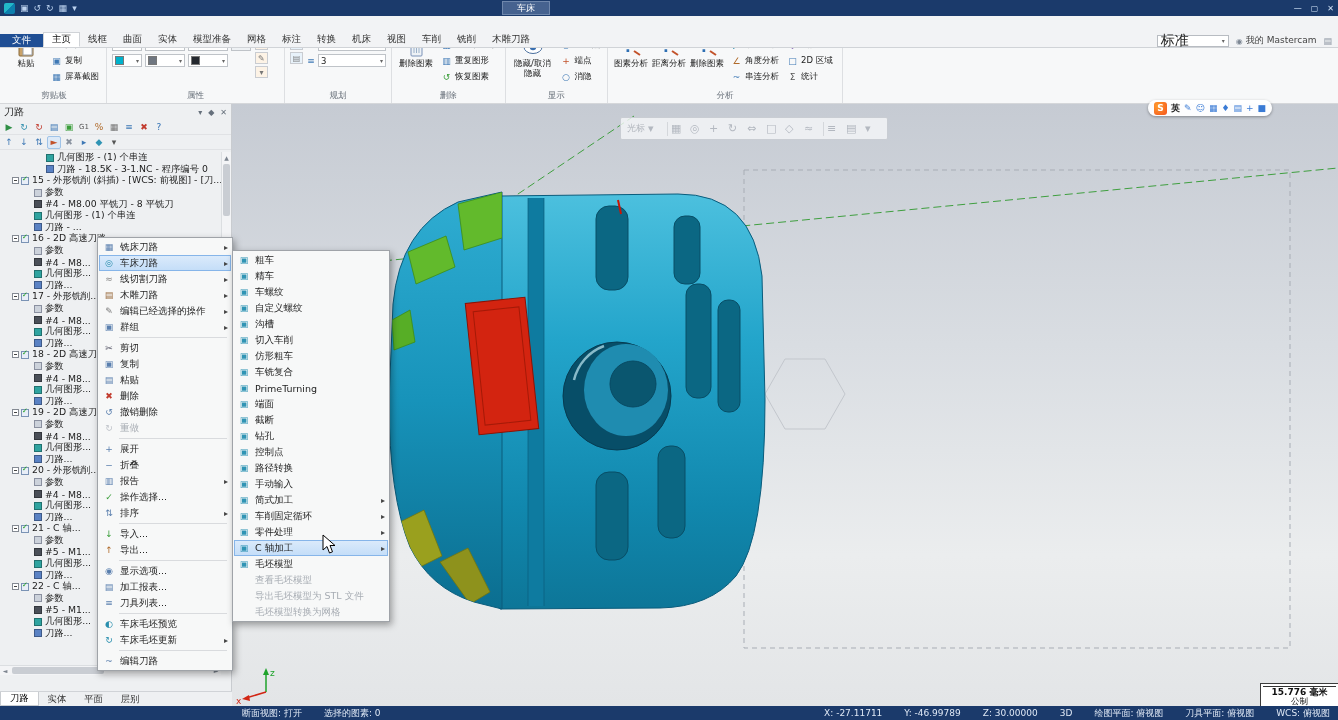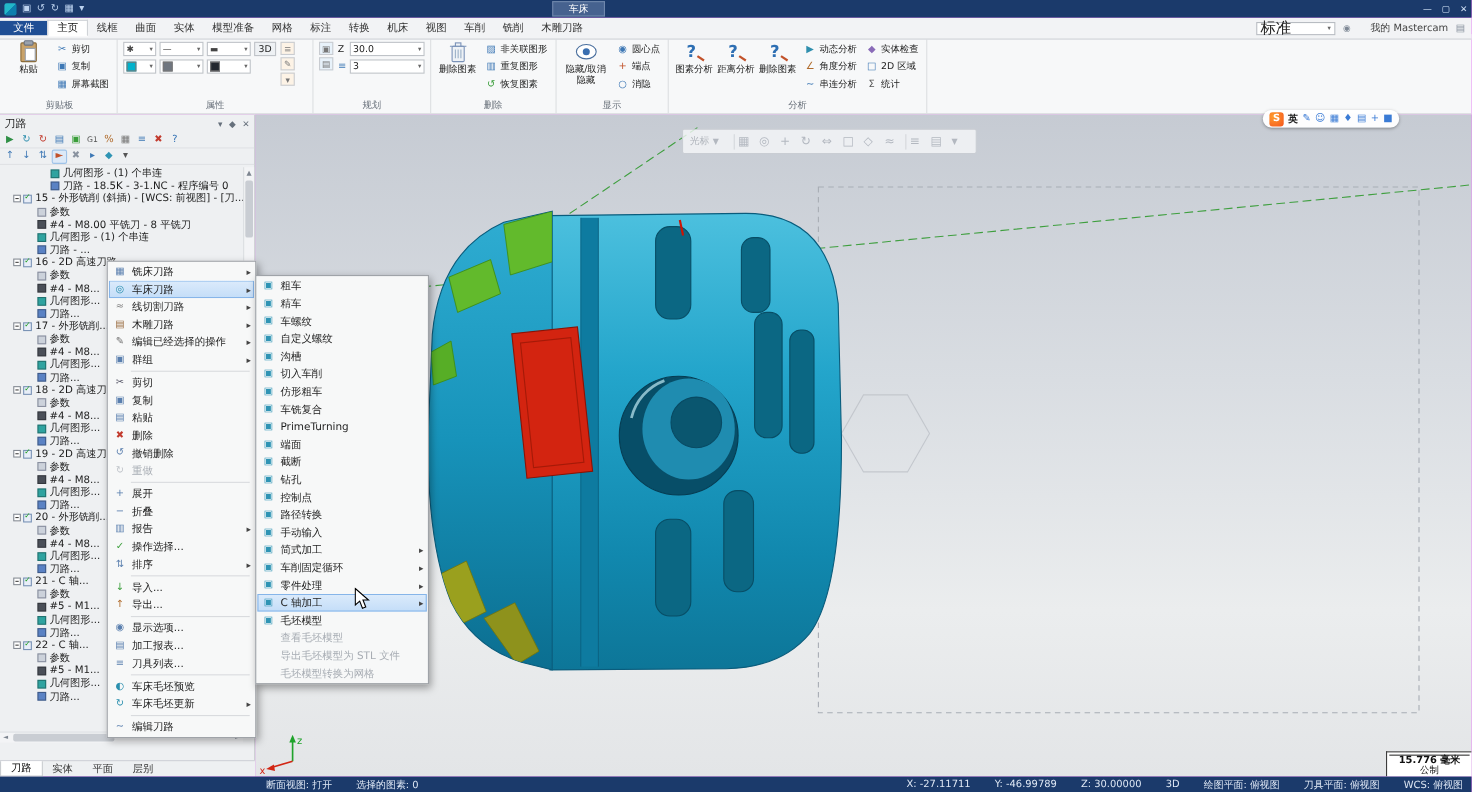--- a/index.html
+++ b/index.html
@@ -1,44 +1,44 @@
 <!DOCTYPE html>
 <html><head>
 <meta charset="utf-8">
 <style>
   *{margin:0;padding:0;box-sizing:border-box}
   html,body{width:1338px;height:720px;overflow:hidden;background:#fff;
     font-family:"DejaVu Sans","Liberation Sans",sans-serif;}
-  #app{position:relative;width:1338px;height:720px;background:#d946ef;overflow:hidden}
+  #app{position:relative;width:1338px;height:720px;background:#0f172a;overflow:hidden}
 
   
   .tb{position:absolute;left:0;top:0;right:0;height:16px;background:#1b3a6b;color:#cfe0f5;
       display:flex;align-items:center;font-size:9px;z-index:20}
   .qicons{display:flex;align-items:center;gap:5px;padding-left:4px}
   .qi{color:#bcd2ef;font-size:9px;line-height:1}
   .q-logo{width:11px;height:11px;border-radius:2px;background:linear-gradient(135deg,#22b7c9 50%,#0d7fae 50%)}
   .q-save::before{content:"▣"} .q-undo::before{content:"↺"} .q-redo::before{content:"↻"}
   .q-shot::before{content:"▦"} .q-drop::before{content:"▾"}
   .machChip{position:absolute;left:502px;top:1px;height:14px;padding:0 14px;background:#46628f;
       border:1px solid #6f87ac;color:#fff;display:flex;align-items:center;font-size:9px}
   .tbTitle{position:absolute;left:766px;top:2.5px;color:#e9eff8;font-size:9.5px;white-space:nowrap}
   .winbtns{position:absolute;right:4px;top:0;height:16px;display:flex;gap:9px;align-items:center;color:#cfe0f5;font-size:8px}
   .w-min::before{content:"—"} .w-max::before{content:"▢"} .w-close::before{content:"✕"}
 
   
-  .tabrow{position:absolute;left:0;top:16px;right:0;height:20px;background:#f2f3f5;
-      border-bottom:1px solid #d0d3d7;display:flex;align-items:center;font-size:9.5px;color:#333;z-index:19}
+  .tabrow{position:absolute;left:0;top:16px;right:0;height:32px;background:#f2f3f5;
+      border-bottom:1px solid #d0d3d7;display:flex;align-items:flex-end;font-size:9.5px;color:#333;z-index:19}
   .ftab{background:#1f4e94;color:#fff;padding:0 12px;display:flex;align-items:center}
   .rtab{padding:0 8px;display:flex;align-items:center;white-space:nowrap}
   .rtab.on{background:#fff;border:1px solid #d0d3d7;border-bottom:1px solid #fff;color:#111}
   .tr-right{margin-left:auto;display:flex;align-items:center;gap:7px;padding-right:6px}
   .styleCmb{width:72px;height:12px;border:1px solid #b8bcc2;background:#fff;font-size:14px;
       display:flex;align-items:center;padding:0 3px;color:#222}
   .styleCmb::after{content:"▾";font-size:6px;color:#666;margin-left:auto}
-  .acct{display:flex;align-items:center;gap:18px;color:#444;font-size:9px}
+  .acct{display:flex;align-items:center;gap:3px;color:#444;font-size:9px}
   .acct .ai::before{content:"◉";color:#7d8794;font-size:8px}
   .helpIc::before{content:"▤";color:#8a93a0;font-size:9px}
 
   
   .ribbon{position:absolute;left:0;top:31px;right:0;height:73px;background:#f7f8f9;
       border-bottom:1px solid #d5d7da;display:flex;align-items:stretch;padding-left:2px;z-index:18}
   .grp{position:relative;border-right:1px solid #dddfe2;padding:3px 5px 13px 5px;display:flex;gap:4px}
   .glabel{position:absolute;bottom:1px;left:0;right:0;text-align:center;font-size:8.5px;color:#68707a}
   .bigbtn{width:38px;display:flex;flex-direction:column;align-items:center;gap:1px;padding-top:2px;
       font-size:8.5px;color:#222;text-align:center;line-height:1.15}

